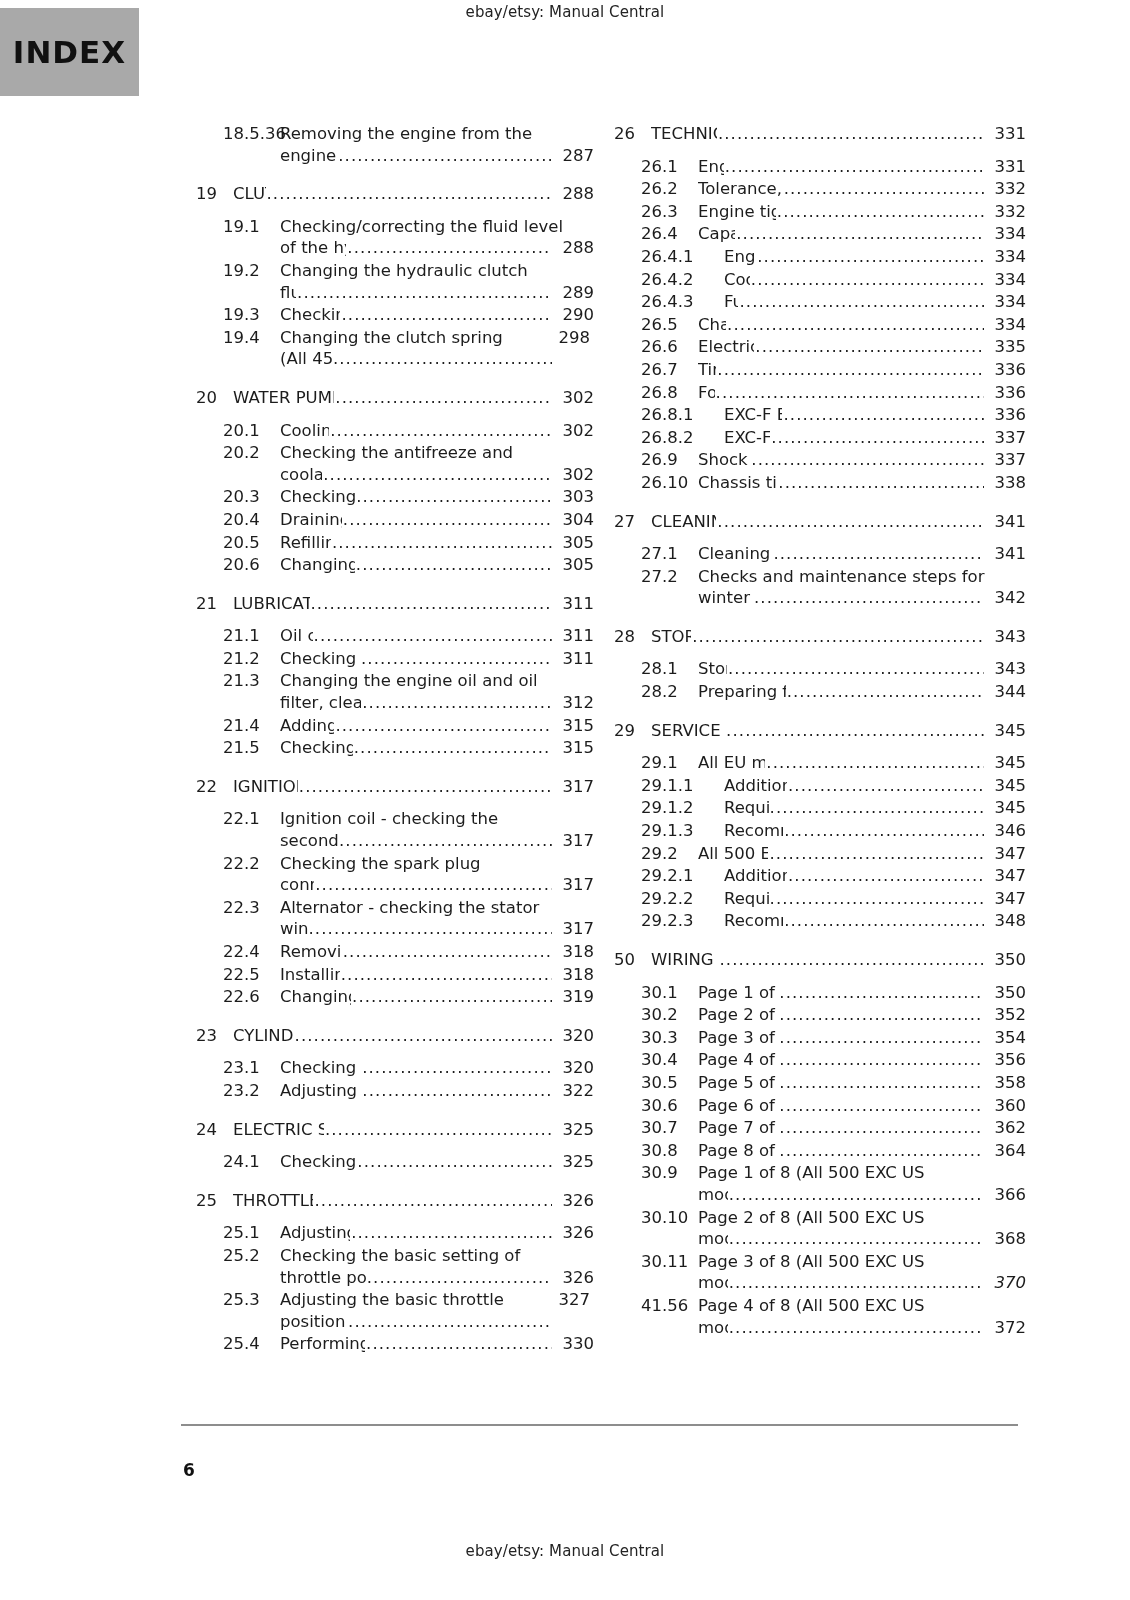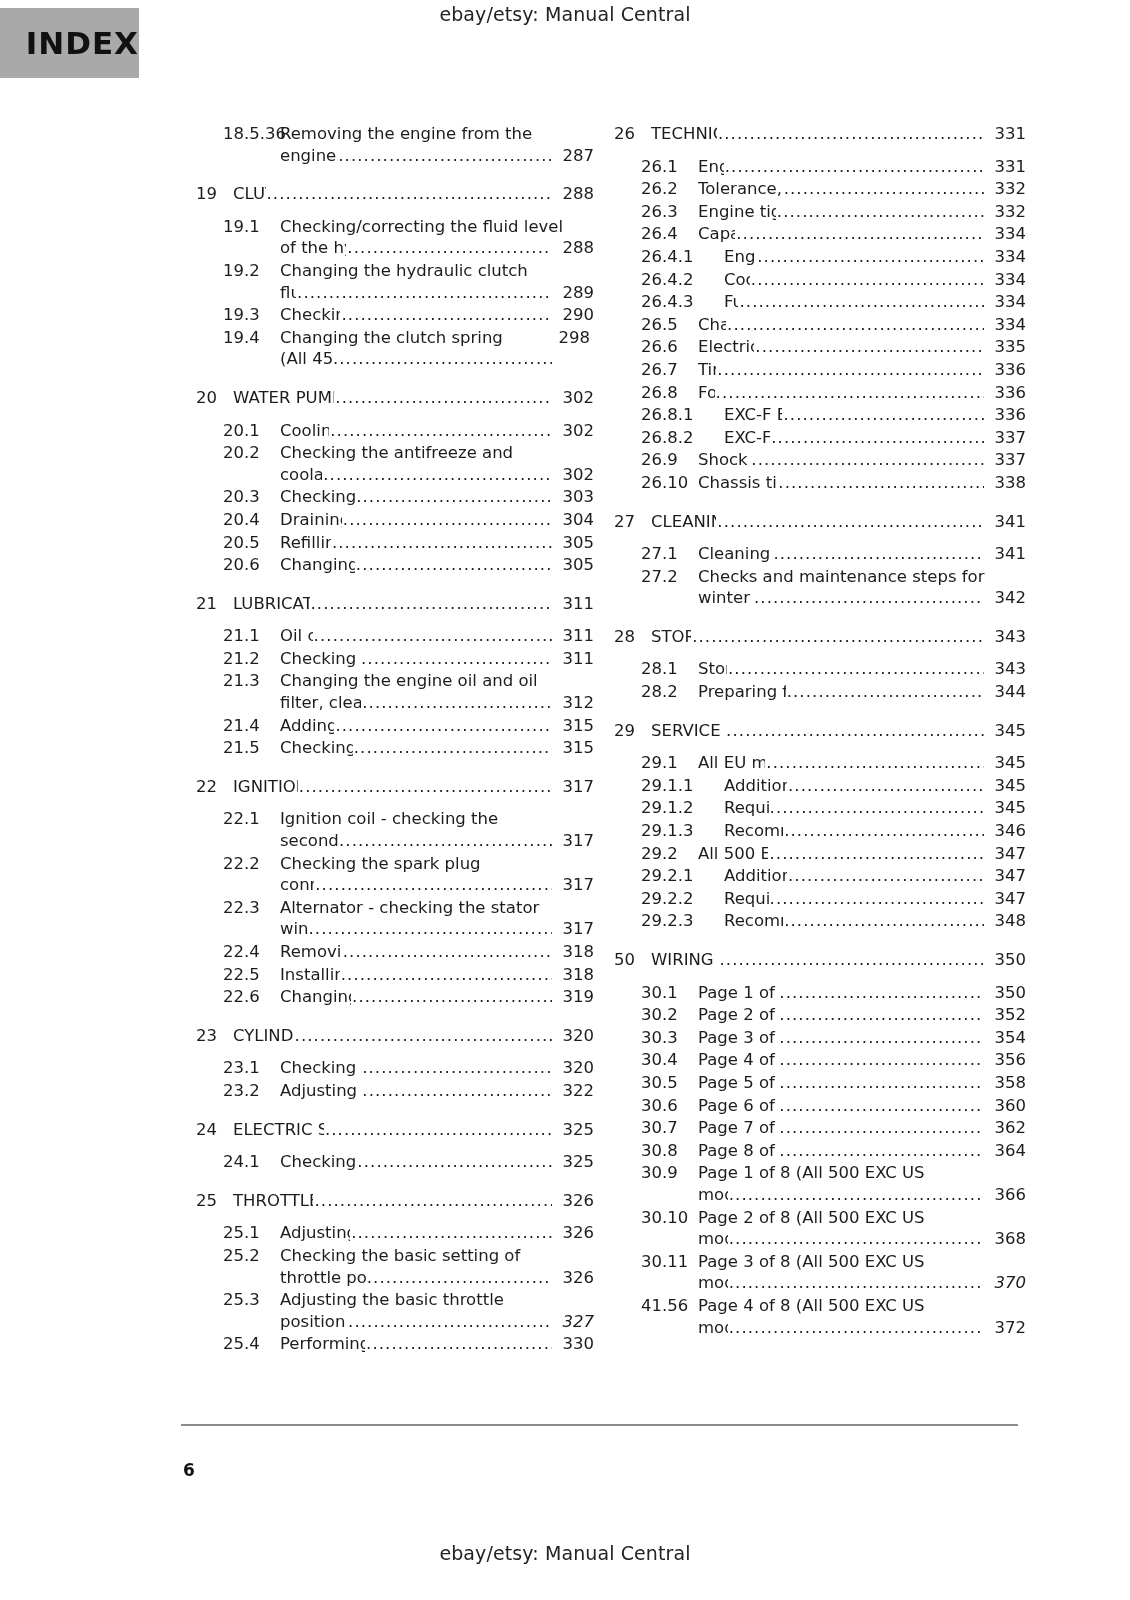--- a/index.html
+++ b/index.html
@@ -16,38 +16,38 @@
     overflow: hidden;
   }
 
   
   .watermark {
     position: absolute;
     left: 0;
     width: 100%;
     text-align: center;
     font-family: "DejaVu Sans", "Liberation Sans", sans-serif;
-    font-size: 19px;
+    font-size: 15px;
     color: #232323;
     letter-spacing: 0.1px;
   }
   .watermark-top { top: 3px; }
   .watermark-bottom { top: 1542px; }
 
   
   .index-tab {
     position: absolute;
     left: 0;
     top: 8px;
     width: 139px;
-    height: 70px;
+    height: 88px;
     background: #a9a9a9;
     display: flex;
     align-items: center;
-    justify-content: flex-end;
+    justify-content: center;
   }
   .index-tab-label {
     font-family: "DejaVu Sans", "Liberation Sans", sans-serif;
     font-weight: bold;
     font-size: 31px;
     letter-spacing: 1px;
     color: #111111;
   }
 
   
@@ -591,21 +591,21 @@
       </div>
       <div class="entry lvl2">
         <div class="num">25.3</div>
         <div class="body">
           <div class="wrapline">Adjusting the basic throttle</div>
           <div class="line">
             <span class="txt">position sensor setting</span>
             <span class="dots">..........................................................................................</span>
           </div>
         </div>
-        <div class="pg" style="display: flex; flex-direction: column; justify-content: flex-end; flex: 0 0 auto; font-style: italic;">
+        <div class="pg" style="display: flex; flex-direction: row; justify-content: flex-end; flex: 0 0 auto;">
           <div>&nbsp;</div>
           <div class="pg">327</div>
         </div>
       </div>
       <div class="entry lvl2">
         <div class="num">25.4</div>
         <div class="body">
           <div class="line">
             <span class="txt">Performing the initialization run</span>
             <span class="dots">..........................................................................................</span>

